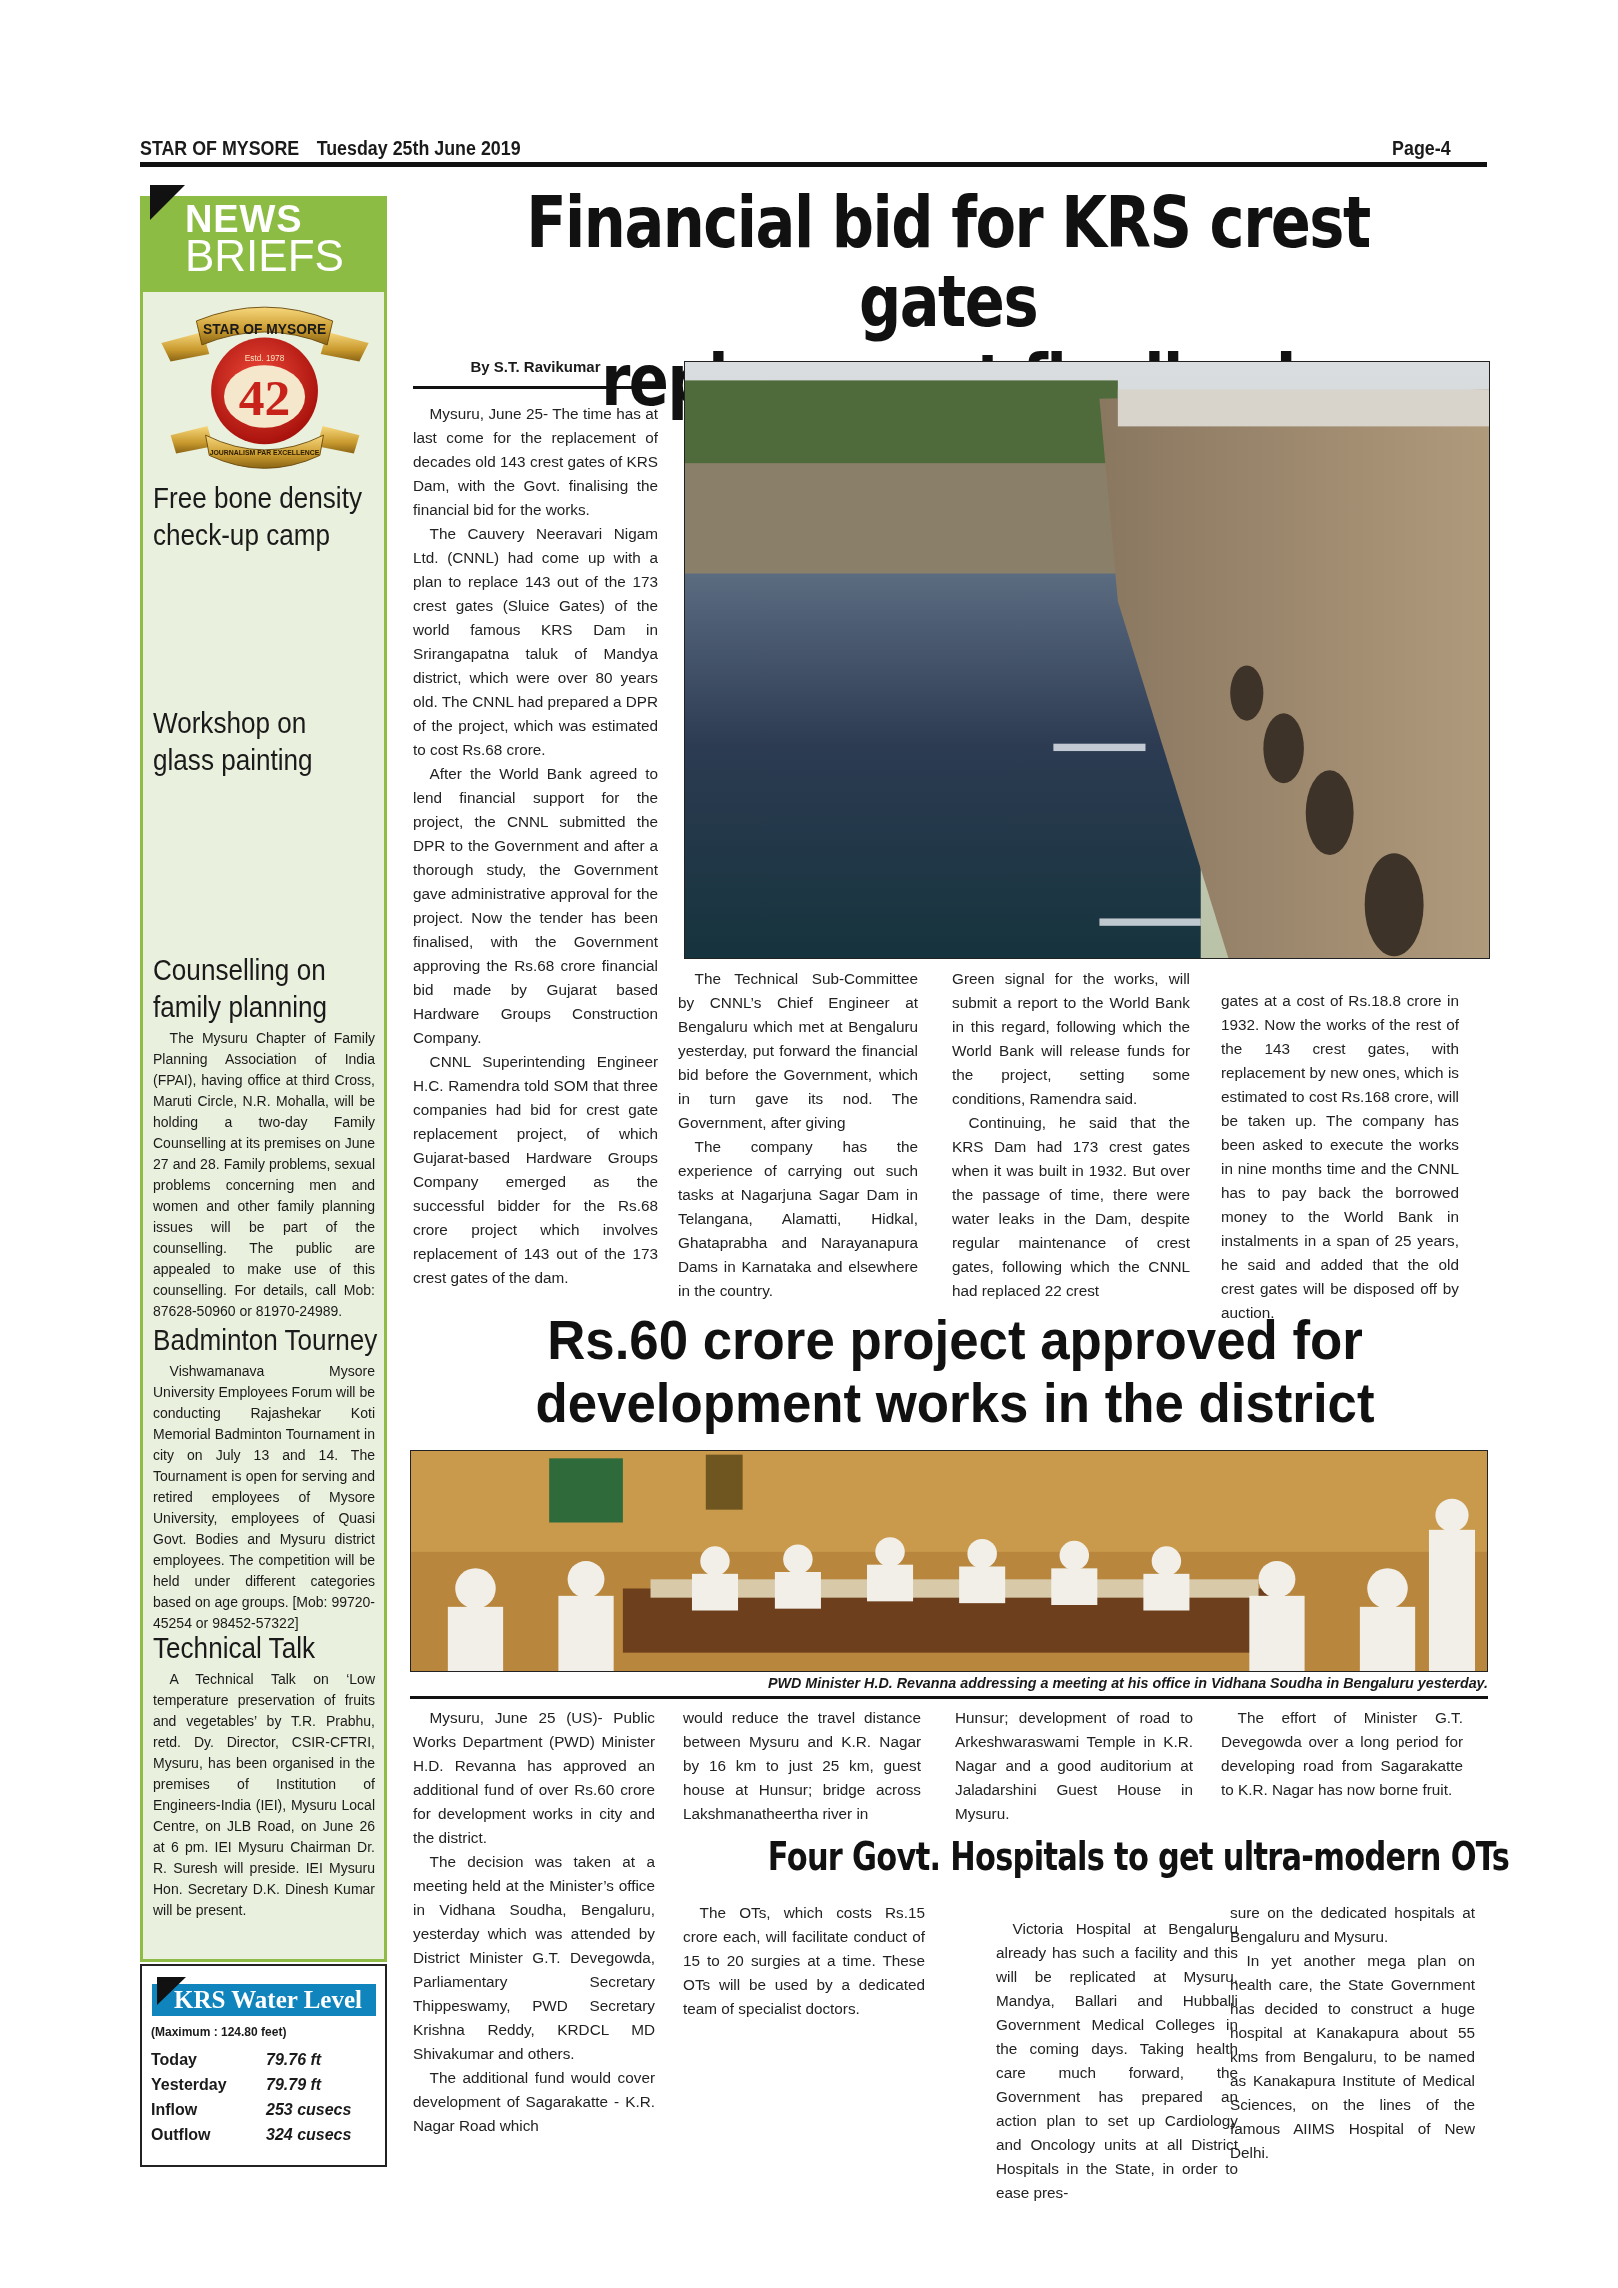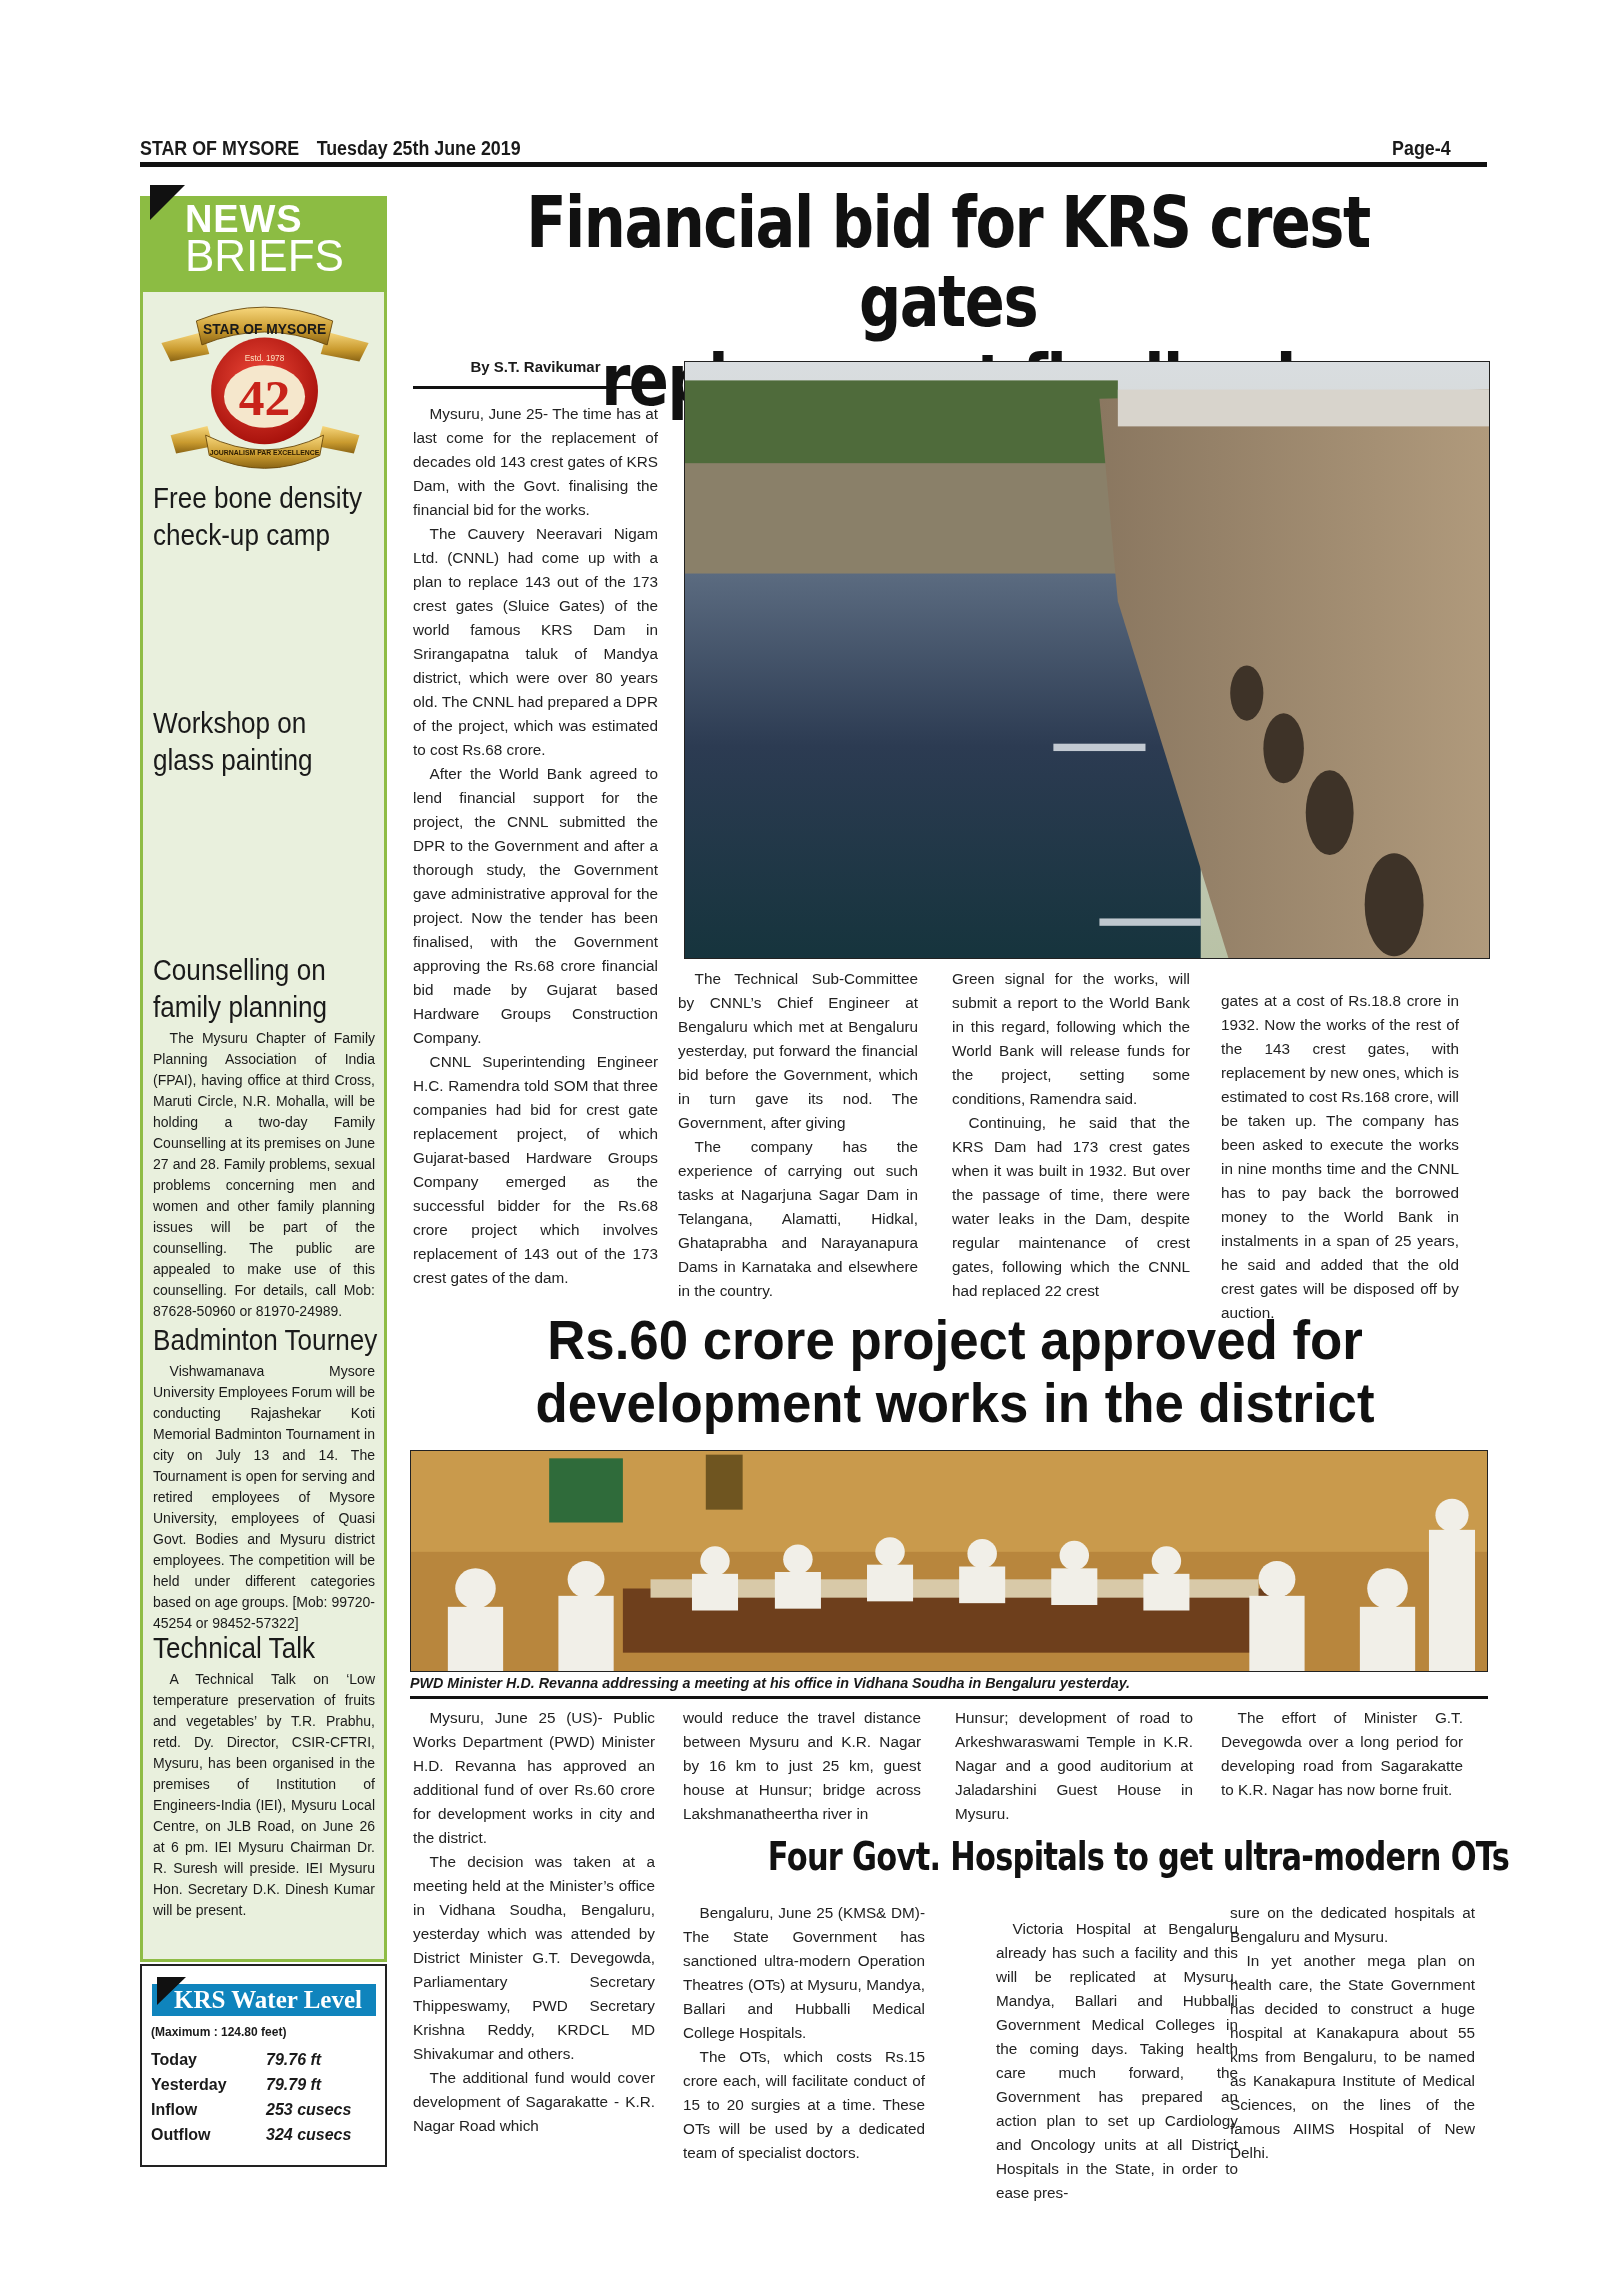--- a/index.html
+++ b/index.html
@@ -38,21 +38,21 @@
   .byline-rule { left: 413px; top: 386px; width: 245px; height: 2.8px; background: #111; }
 
   .col { position: absolute; font-size: 15.3px; line-height: 24px; text-align: justify; color: #222; }
   .col p { margin: 0; text-indent: 16.6px; }
   .col p.noind { text-indent: 0; }
 
   .photo1 { left: 684px; top: 361px; width: 806px; height: 598px; border: 1.8px solid #222; box-sizing: border-box; overflow: hidden; }
 
   .hl2 { left: 406px; top: 1309px; width: 1098px; text-align: center; font-family: "Liberation Sans", sans-serif; font-weight: bold; font-size: 55px; line-height: 63px; transform: scaleX(0.96); transform-origin: center top; color: #111; }
   .photo2 { left: 410px; top: 1450px; width: 1078px; height: 222px; border: 1.8px solid #222; box-sizing: border-box; overflow: hidden; }
-  .caption { left: 410px; top: 1675px; width: 1078px; text-align: left; font-weight: bold; font-style: italic; font-size: 14.3px; }
+  .caption { left: 410px; top: 1675px; width: 1078px; text-align: right; font-weight: bold; font-style: italic; font-size: 14.3px; }
   .caption-rule { left: 410px; top: 1696px; width: 1078px; height: 2.8px; background: #111; }
 
   .hl3 { left: 678px; top: 1835px; width: 817px; text-align: center; font-family: "DejaVu Sans", sans-serif; font-weight: bold; font-size: 39px; line-height: 44px; letter-spacing: -0.9px; transform: scaleX(0.78); transform-origin: center top; color: #111; white-space: nowrap; }
 </style>
 </head>
 <body>
 
 <div class="abs mast">
   <span style="left:0">STAR OF MYSORE</span>
   <span style="left:192px">Tuesday 25th June 2019</span>
@@ -247,21 +247,20 @@
 <div class="col" style="left:955px; top:1706px; width:238px;">
   <p class="noind">Hunsur; development of road to Arkeshwaraswami Temple in K.R. Nagar and a good auditorium at Jaladarshini Guest House in Mysuru.</p>
 </div>
 <div class="col" style="left:1221px; top:1706px; width:242px;">
   <p>The effort of Minister G.T. Devegowda over a long period for developing road from Sagarakatte to K.R. Nagar has now borne fruit.</p>
 </div>
 
 <div class="abs hl3">Four Govt. Hospitals to get ultra-modern OTs</div>
 
 <div class="col" style="left:683px; top:1901px; width:242px;">
-  <p>Bengaluru, June 25 (KMS&amp; DM)- The State Government has sanctioned ultra-modern Operation Theatres (OTs) at Mysuru, Mandya, Ballari and Hubballi Medical College Hospitals.</p>
   <p>The OTs, which costs Rs.15 crore each, will facilitate conduct of 15 to 20 surgies at a time. These OTs will be used by a dedicated team of specialist doctors.</p>
 </div>
 <div class="col" style="left:996px; top:1901px; width:242px;margin-top:16px;">
   <p>Victoria Hospital at Bengaluru already has such a facility and this will be replicated at Mysuru, Mandya, Ballari and Hubballi Government Medical Colleges in the coming days. Taking health care much forward, the Government has prepared an action plan to set up Cardiology and Oncology units at all District Hospitals in the State, in order to ease pres-</p>
 </div>
 <div class="col" style="left:1230px; top:1901px; width:245px;">
   <p class="noind">sure on the dedicated hospitals at Bengaluru and Mysuru.</p>
   <p>In yet another mega plan on health care, the State Government has decided to construct a huge hospital at Kanakapura about 55 kms from Bengaluru, to be named as Kanakapura Institute of Medical Sciences, on the lines of the famous AIIMS Hospital of New Delhi.</p>
 </div>
 

